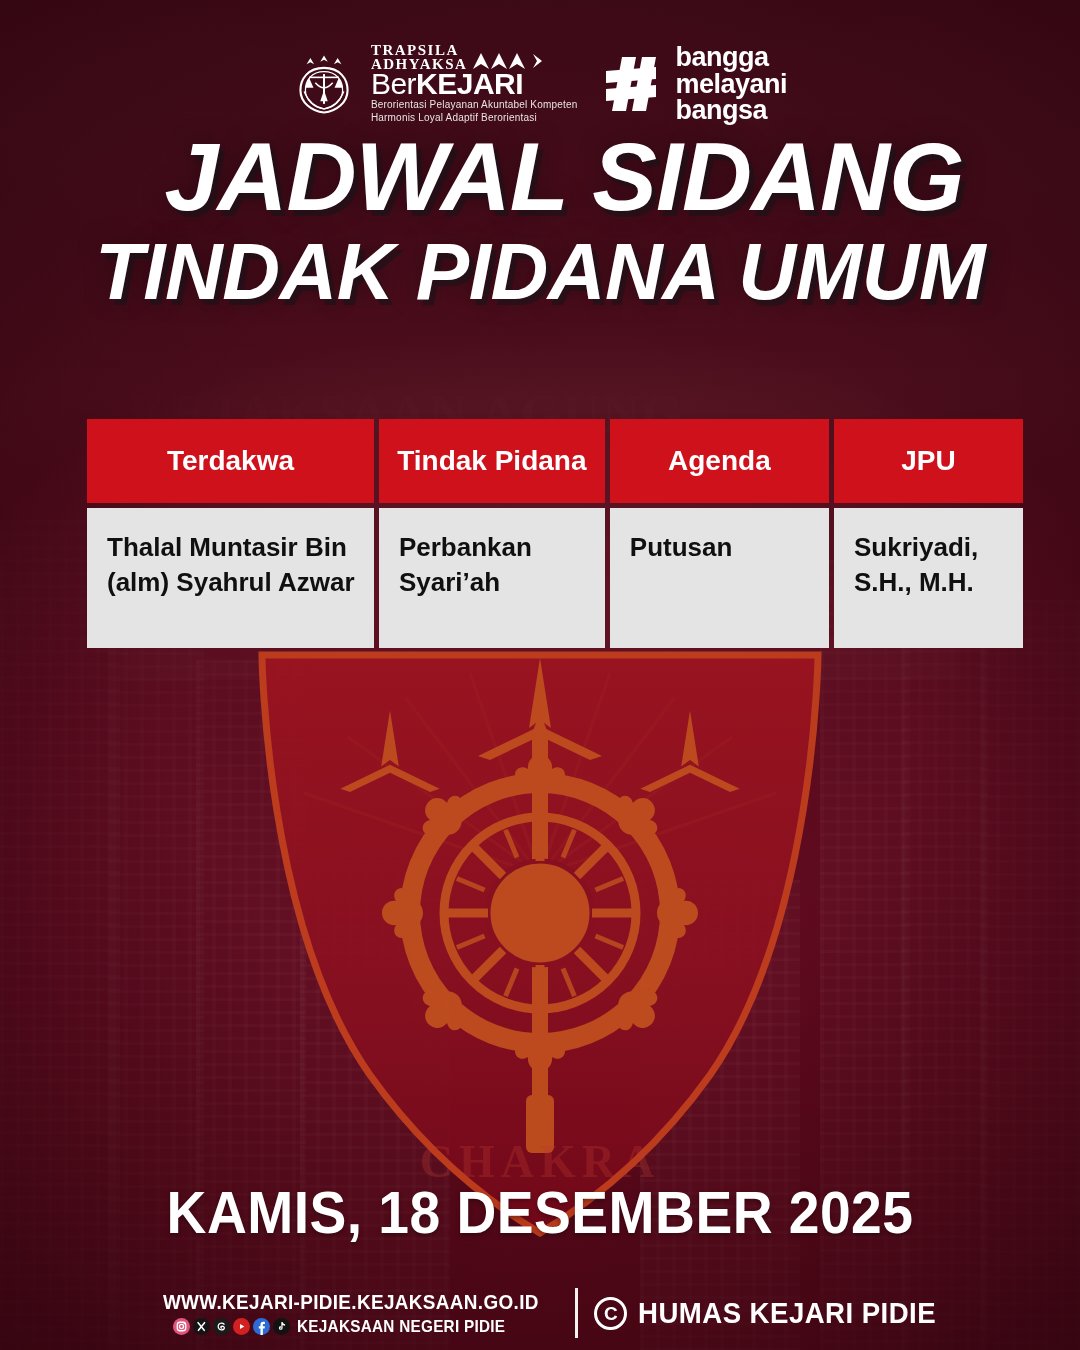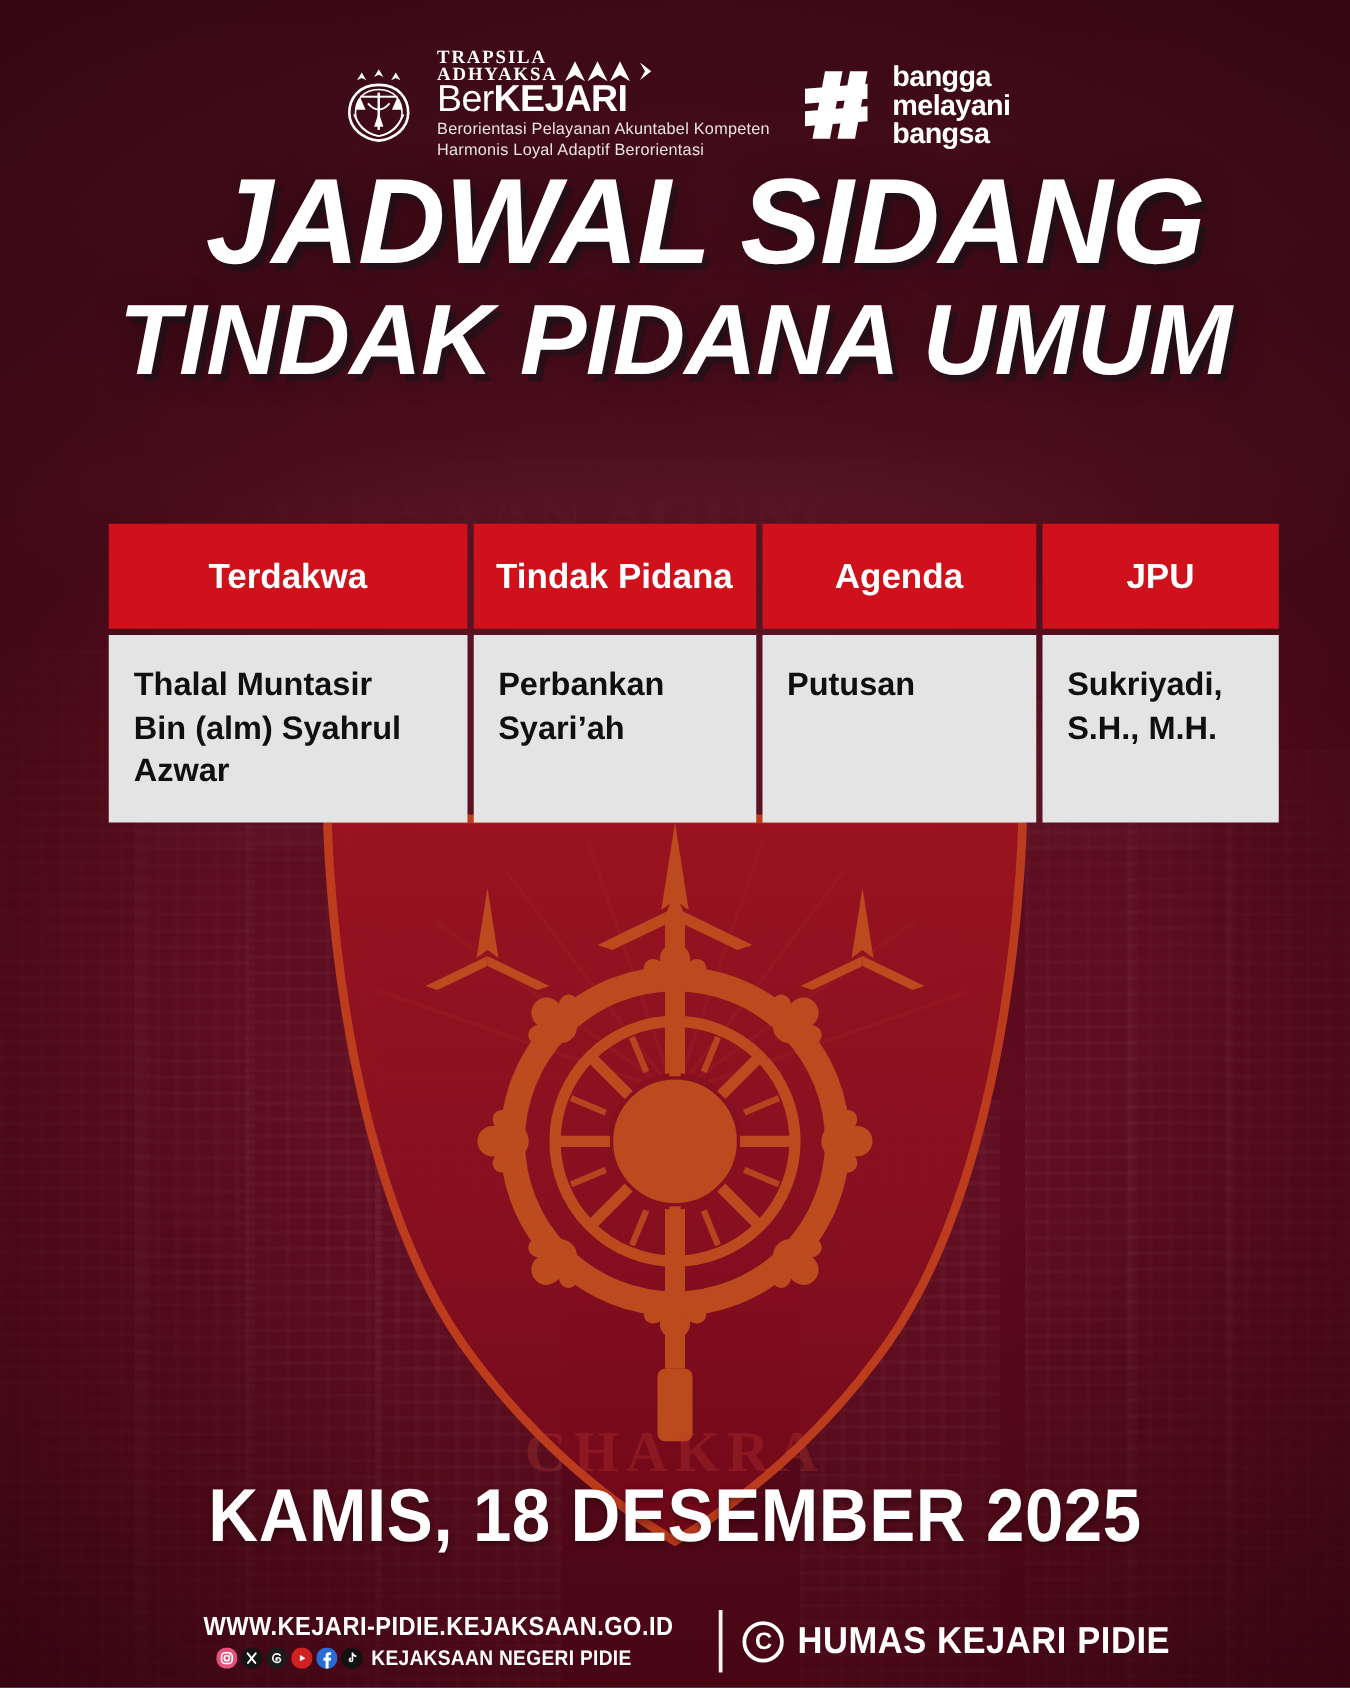--- a/index.html
+++ b/index.html
@@ -112,27 +112,27 @@
     font-weight:bold; color:#fff; line-height:.92;
     font-size:15px; letter-spacing:1.5px; text-align:left;
   }
   .ba-wings { display:flex; align-items:center; gap:1px; margin-bottom:1px; }
   .ba-main {
     font-weight:bold; font-size:30px; color:#fff; line-height:.95;
     letter-spacing:-.5px; margin-top:-2px;
   }
   .ba-main .thin { font-weight:normal; }
   .ba-sub {
-    font-size:13px; color:#e9e4e6; line-height:1.25; letter-spacing:.2px;
+    font-size:10px; color:#e9e4e6; line-height:1.25; letter-spacing:.2px;
     margin-top:1px;
   }
 
   .sep-hash { width:54px; height:62px; margin:0 2px 0 10px; flex:0 0 auto; }
   .bangga {
-    font-weight:bold; font-size:23px; line-height:.98; color:#fff;
+    font-weight:bold; font-size:27px; line-height:.98; color:#fff;
     letter-spacing:-.5px;
   }
 
   
   .title-wrap { position:absolute; left:0; top:128px; width:1080px; text-align:center; }
   .title-main {
     font-weight:bold; font-style:italic; font-size:97px; color:#fff;
     letter-spacing:-1px; line-height:1.02;
     text-shadow: 5px 6px 0 rgba(20,20,25,.55), 0 0 26px rgba(0,0,0,.35);
     white-space:nowrap;
@@ -153,21 +153,21 @@
   table.schedule th, table.schedule td { vertical-align:top; }
   table.schedule th {
     background:#cf111c; color:#fff; text-align:center;
     font-weight:bold; font-size:28px; line-height:1.18;
     padding:12px 10px; height:84px;
     vertical-align:middle;
   }
   table.schedule td {
     background:#e4e4e4; color:#101010; text-align:left;
     font-weight:bold; font-size:26px; line-height:1.33;
-    padding:22px 28px 24px 20px; height:140px;
+    padding:22px 18px 24px 20px; height:140px;
   }
   .tbl-outline{
     position:absolute; left:77px; top:409px; width:956px; height:246px;
     background:#0b0b0c; border-radius:1px; z-index:-1;
   }
   .col-0 { width:292px; }
   .col-1 { width:228px; }
   .col-2 { width:222px; }
   .col-3 { width:190px; }
 

